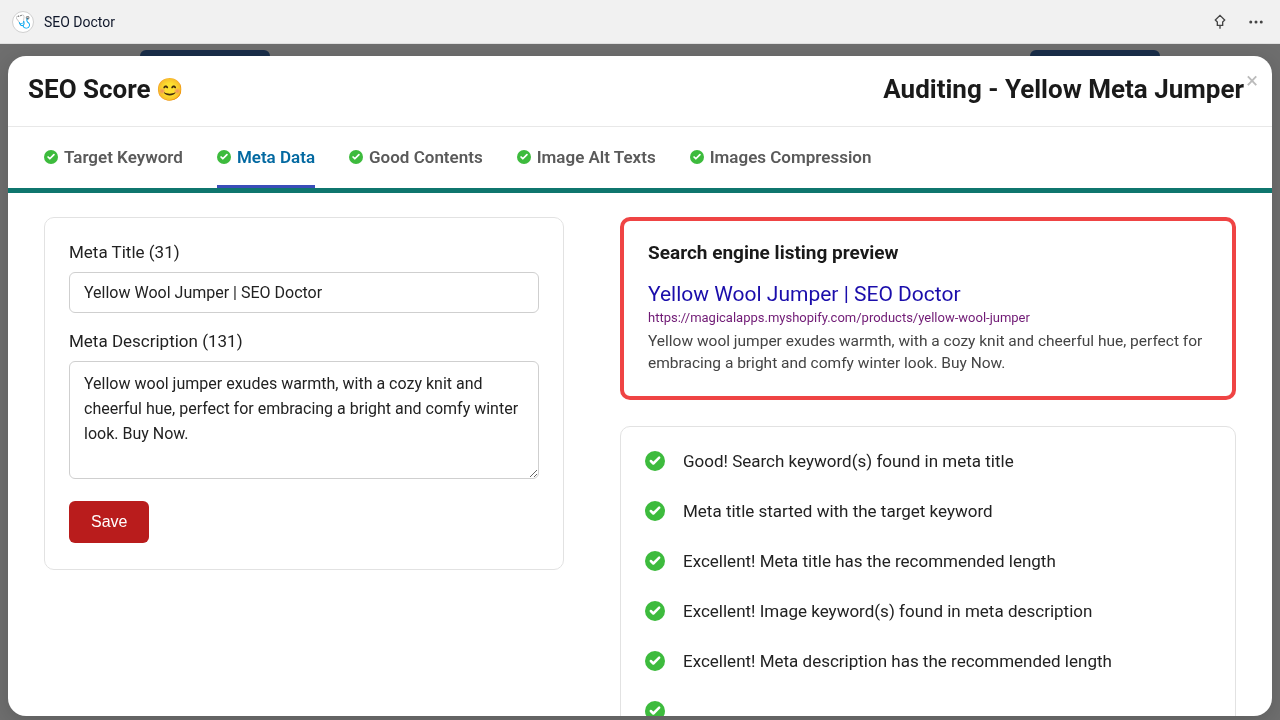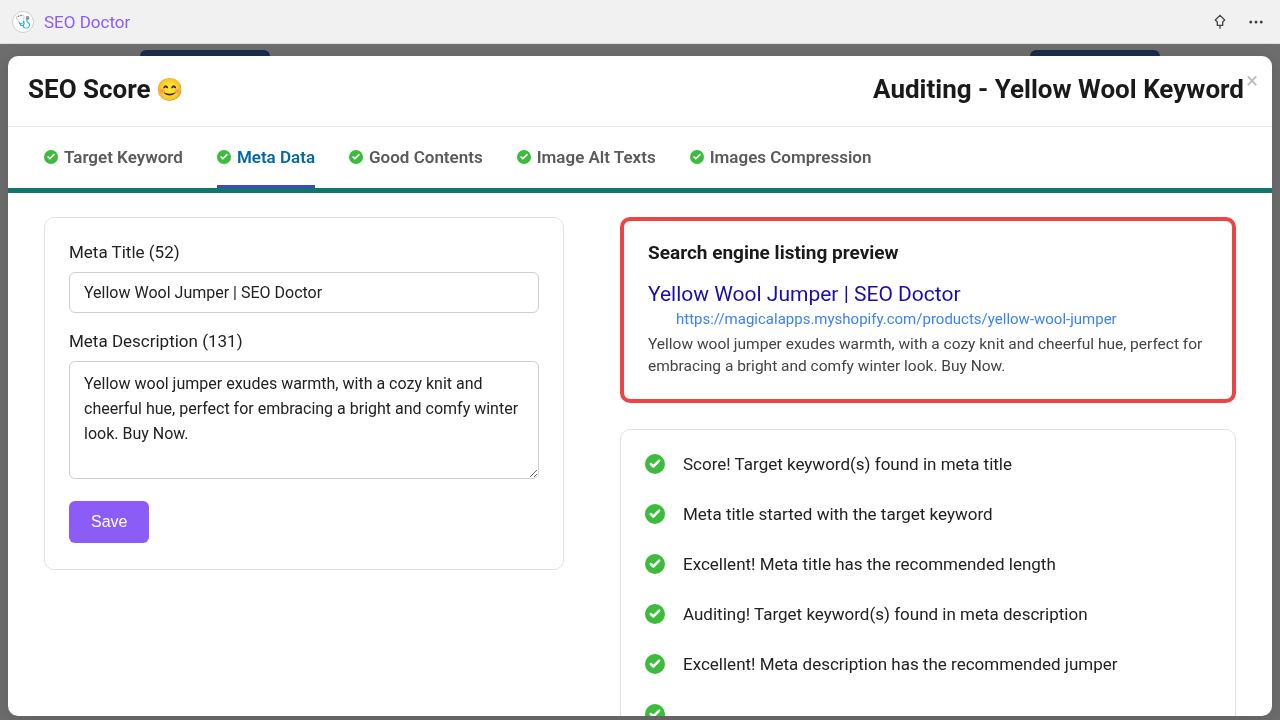--- a/index.html
+++ b/index.html
@@ -1,28 +1,28 @@
 <!DOCTYPE html>
 <html><head>
 <meta charset="utf-8">
 <style>
 * { box-sizing: border-box; margin: 0; padding: 0; }
 body { font-family: -apple-system, BlinkMacSystemFont, "Segoe UI", Roboto, Helvetica, Arial, sans-serif; background: #f1f1f1; width: 1280px; height: 720px; overflow: hidden; position: relative; }
 
 .topbar { height: 44px; background: #f1f1f1; display: flex; align-items: center; padding: 0 12px; border-bottom: 1px solid #e0e0e0; }
 .topbar .logo { width: 22px; height: 22px; border-radius: 50%; background: #fff; border: 1px solid #d0d0d0; display: flex; align-items: center; justify-content: center; font-size: 13px; margin-right: 10px; }
-.topbar .app-name { font-size: 17px; color: #8b5cf6; }
+.topbar .app-name { font-size: 14px; color: #0f172a; }
 .topbar .spacer { flex: 1; }
 .topbar .icon-btn { width: 24px; height: 24px; display: flex; align-items: center; justify-content: center; margin-left: 12px; cursor: pointer; color: #444; }
 
 .backdrop { position: absolute; top: 44px; left: 0; right: 0; bottom: 0; background: #6e6e6e; }
 .bg-btn1 { position:absolute; top:6px; left:140px; width:130px; height:14px; background:#1a2e4a; border-radius:6px 6px 0 0; }
 .bg-btn2 { position:absolute; top:6px; right:120px; width:130px; height:14px; background:#1a2e4a; border-radius:6px 6px 0 0; }
 
-.modal { position: absolute; top: 56px; left: 8px; right: 8px; bottom: 4px; background: #fff; border-radius: 10px; box-shadow: 0 4px 20px rgba(0,0,0,.15); display: flex; flex-direction: column; overflow: hidden; }
+.modal { position: absolute; top: 56px; left: 8px; right: 8px; bottom: 4px; background: #fff; border-radius: 18px; box-shadow: 0 4px 20px rgba(0,0,0,.15); display: flex; flex-direction: column; overflow: hidden; }
 
 .modal-header { display: flex; align-items: center; padding: 18px 28px 22px 20px; border-bottom: 1px solid #e8e8e8; position: relative; }
 .modal-header .score-title { font-size: 26px; font-weight: 700; color: #1a1a1a; margin-right: 6px; }
 .modal-header .emoji { font-size: 22px; }
 .modal-header .spacer { flex: 1; }
 .modal-header .auditing { font-size: 26px; font-weight: 700; color: #1a1a1a; }
 .modal-header .close { position: absolute; top: 14px; right: 14px; font-size: 22px; color: #bbb; cursor: pointer; line-height: 1; }
 
 .tabs { display: flex; align-items: center; padding: 0 36px; border-bottom: 5px solid #0f766e; gap: 34px; }
 .tab { display: flex; align-items: center; gap: 6px; padding: 20px 0 18px 0; cursor: pointer; border-bottom: 3px solid transparent; }
@@ -32,27 +32,27 @@
 .tab.active .label { color: #0369a1; }
 
 .body { flex: 1; display: flex; padding: 24px 36px; gap: 56px; overflow: hidden; }
 
 .left-panel { flex: 0 0 520px; }
 .card { border: 1px solid #e2e2e2; border-radius: 10px; padding: 24px 24px 26px 24px; }
 .form-label { font-size: 17px; color: #222; margin-bottom: 10px; }
 .text-input { width: 100%; border: 1px solid #cfcfcf; border-radius: 6px; padding: 10px 14px; font-size: 16px; color: #222; font-family: inherit; }
 .textarea { width: 100%; border: 1px solid #cfcfcf; border-radius: 6px; padding: 10px 14px; font-size: 16px; color: #222; font-family: inherit; resize: both; height: 118px; line-height: 1.55; }
 .form-group { margin-bottom: 18px; }
-.save-btn { background: #8b5cf6; color: #fff; border: none; border-radius: 6px; padding: 12px 22px; font-size: 16px; cursor: pointer; }
+.save-btn { background: #b91c1c; color: #fff; border: none; border-radius: 6px; padding: 12px 22px; font-size: 16px; cursor: pointer; }
 
 .right-panel { flex: 1; display: flex; flex-direction: column; gap: 26px; }
 .preview-card { border: 4px solid #ef4444; border-radius: 10px; padding: 20px 24px 22px 24px; }
 .preview-heading { font-size: 19px; font-weight: 700; color: #1a1a1a; margin-bottom: 18px; }
 .preview-title { font-size: 21px; color: #1a0dab; margin-bottom: 4px; }
-.preview-url { font-size: 15px; color: #3b82f6; margin-bottom: 6px; margin-left: 28px; }
+.preview-url { font-size: 13px; color: #701a75; margin-bottom: 6px; }
 .preview-desc { font-size: 15.5px; color: #444; line-height: 1.4; }
 
 .checks-card { border: 1px solid #e2e2e2; border-radius: 10px; padding: 24px 24px 10px 24px; }
 .check-row { display: flex; align-items: center; gap: 18px; margin-bottom: 30px; }
 .check-row .check-circle { width: 20px; height: 20px; flex-shrink: 0; }
 .check-row .check-text { font-size: 17px; color: #222; }
 
 svg.checkmark circle { fill: #3dbb3d; }
 svg.checkmark path { stroke: #fff; stroke-width: 3; fill: none; stroke-linecap: round; stroke-linejoin: round; }
 </style>
@@ -80,21 +80,21 @@
 <div class="backdrop">
   <div class="bg-btn1"></div>
   <div class="bg-btn2"></div>
 </div>
 
 <div class="modal">
   <div class="modal-header">
     <span class="score-title">SEO Score</span>
     <span class="emoji">😊</span>
     <div class="spacer"></div>
-    <span class="auditing">Auditing - Yellow Wool Keyword</span>
+    <span class="auditing">Auditing - Yellow Meta Jumper</span>
     <span class="close">×</span>
   </div>
 
   <div class="tabs">
     <div class="tab">
       <svg class="checkmark check" viewBox="0 0 24 24">
           <circle cx="12" cy="12" r="12"></circle>
           <path d="M7 12l3 3 7-7"></path>
         </svg>
       <span class="label">Target Keyword</span>
@@ -126,21 +126,21 @@
           <path d="M7 12l3 3 7-7"></path>
         </svg>
       <span class="label">Images Compression</span>
     </div>
   </div>
 
   <div class="body">
     <div class="left-panel">
       <div class="card">
         <div class="form-group">
-          <div class="form-label">Meta Title (52)</div>
+          <div class="form-label">Meta Title (31)</div>
           <input class="text-input" type="text" value="Yellow Wool Jumper | SEO Doctor" style="">
         </div>
         <div class="form-group">
           <div class="form-label">Meta Description (131)</div>
           <textarea class="textarea" style="">Yellow wool jumper exudes warmth, with a cozy knit and cheerful hue, perfect for embracing a bright and comfy winter look. Buy Now.</textarea>
         </div>
         <button class="save-btn">Save</button>
       </div>
     </div>
 
@@ -151,49 +151,49 @@
         <div class="preview-url">https://magicalapps.myshopify.com/products/yellow-wool-jumper</div>
         <div class="preview-desc">Yellow wool jumper exudes warmth, with a cozy knit and cheerful hue, perfect for embracing a bright and comfy winter look. Buy Now.</div>
       </div>
 
       <div class="checks-card">
         <div class="check-row">
           <svg class="checkmark check-circle" viewBox="0 0 24 24">
               <circle cx="12" cy="12" r="12"></circle>
               <path d="M7 12l3 3 7-7"></path>
             </svg>
-          <span class="check-text">Score! Target keyword(s) found in meta title</span>
+          <span class="check-text">Good! Search keyword(s) found in meta title</span>
         </div>
         <div class="check-row">
           <svg class="checkmark check-circle" viewBox="0 0 24 24">
               <circle cx="12" cy="12" r="12"></circle>
               <path d="M7 12l3 3 7-7"></path>
             </svg>
           <span class="check-text">Meta title started with the target keyword</span>
         </div>
         <div class="check-row">
           <svg class="checkmark check-circle" viewBox="0 0 24 24">
               <circle cx="12" cy="12" r="12"></circle>
               <path d="M7 12l3 3 7-7"></path>
             </svg>
           <span class="check-text">Excellent! Meta title has the recommended length</span>
         </div>
         <div class="check-row">
           <svg class="checkmark check-circle" viewBox="0 0 24 24">
               <circle cx="12" cy="12" r="12"></circle>
               <path d="M7 12l3 3 7-7"></path>
             </svg>
-          <span class="check-text">Auditing! Target keyword(s) found in meta description</span>
-        </div>
-        <div class="check-row">
-          <svg class="checkmark check-circle" viewBox="0 0 24 24">
-              <circle cx="12" cy="12" r="12"></circle>
-              <path d="M7 12l3 3 7-7"></path>
-            </svg>
-          <span class="check-text">Excellent! Meta description has the recommended jumper</span>
+          <span class="check-text">Excellent! Image keyword(s) found in meta description</span>
+        </div>
+        <div class="check-row">
+          <svg class="checkmark check-circle" viewBox="0 0 24 24">
+              <circle cx="12" cy="12" r="12"></circle>
+              <path d="M7 12l3 3 7-7"></path>
+            </svg>
+          <span class="check-text">Excellent! Meta description has the recommended length</span>
         </div>
         <div class="check-row">
           <svg class="checkmark check-circle" viewBox="0 0 24 24">
               <circle cx="12" cy="12" r="12"></circle>
               <path d="M7 12l3 3 7-7"></path>
             </svg>
         </div>
       </div>
     </div>
   </div>

